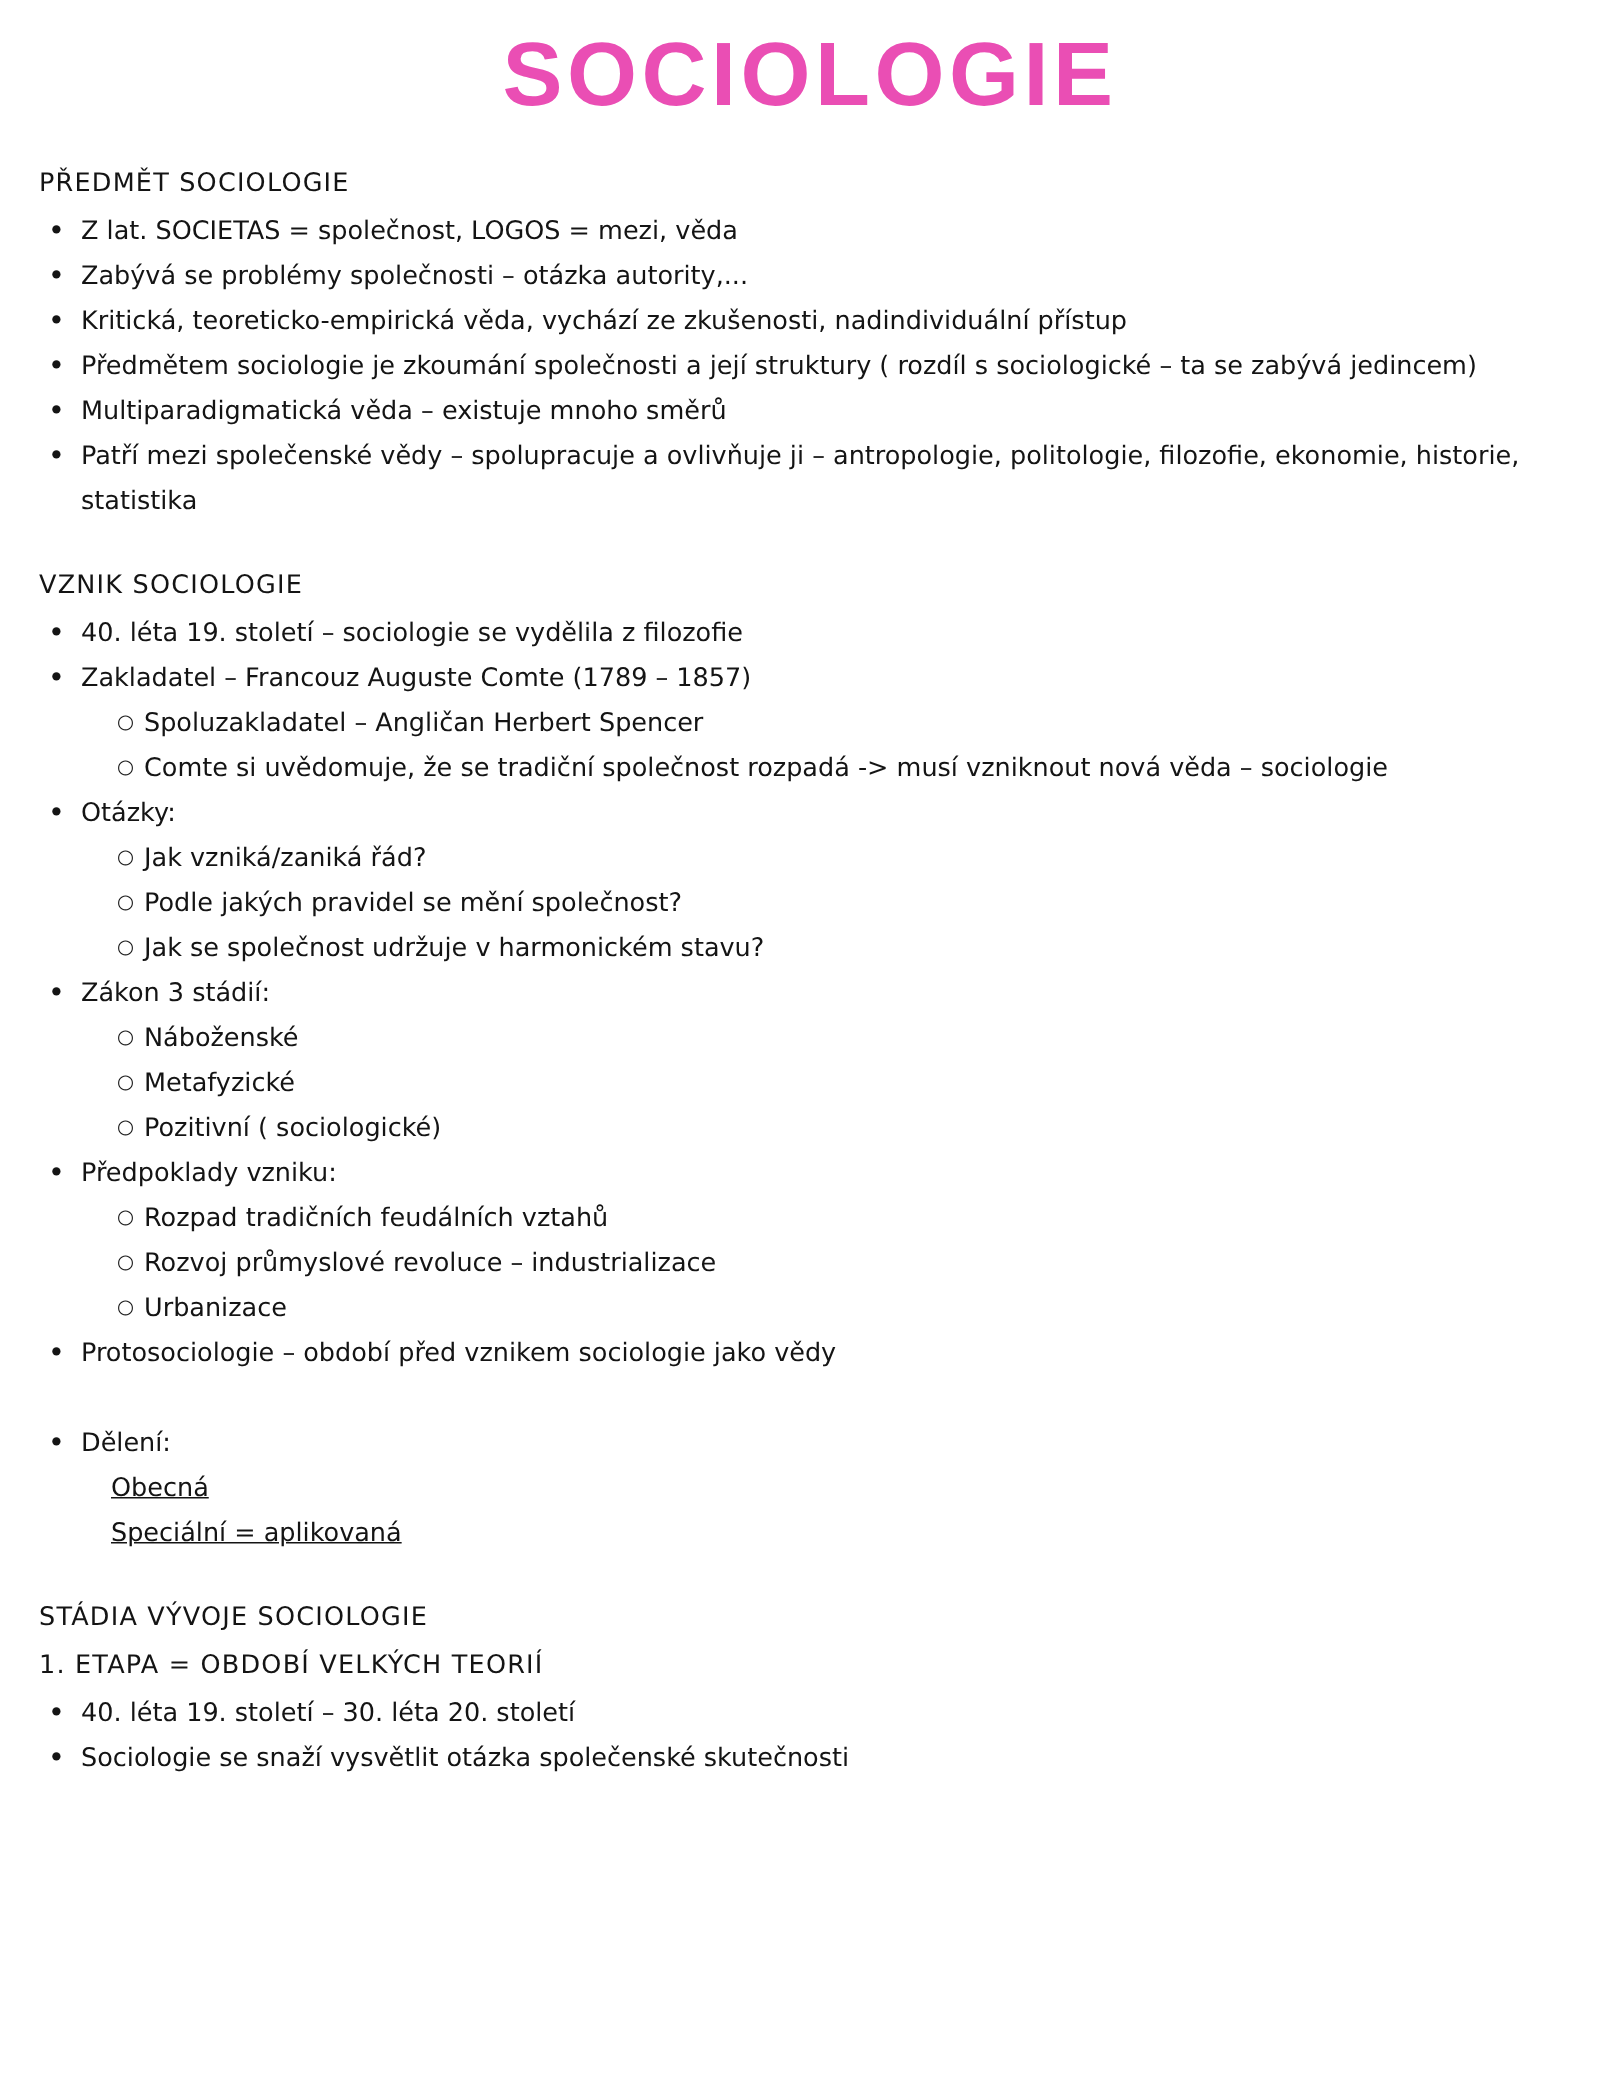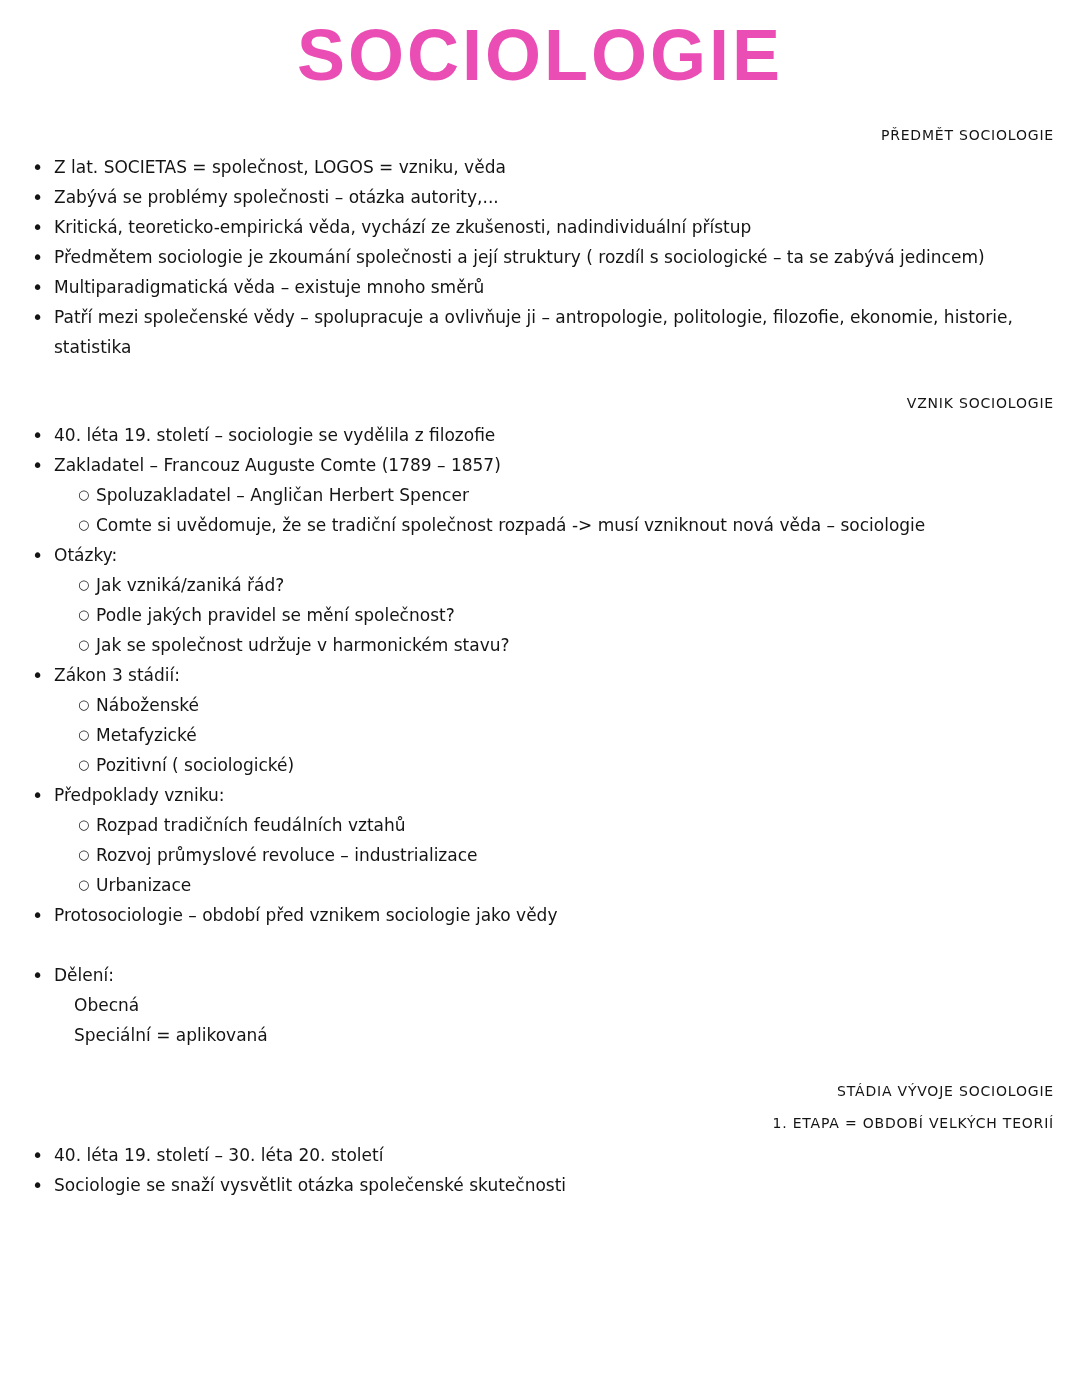--- a/index.html
+++ b/index.html
@@ -16,30 +16,30 @@
   }
   main {
     padding: 10px 26px 0 26px;
     box-sizing: border-box;
   }
   .title {
     margin: 8px 0 6px 0;
     text-align: center;
     font-family: "Liberation Sans", sans-serif;
     font-weight: bold;
-    font-size: 72px;
+    font-size: 60px;
     line-height: 1.05;
     letter-spacing: 3px;
   }
   .section {
     margin-top: 6px;
   }
   .heading {
-    text-align: right;
-    font-size: 14px;
+    text-align: left;
+    font-size: 17px;
     line-height: 30px;
     letter-spacing: 0.8px;
     margin-top: 26px;
     margin-bottom: 2px;
   }
   .heading + .heading {
     margin-top: 0;
   }
   .row {
     display: flex;
@@ -59,39 +59,40 @@
   .row.circle {
     padding-left: 52px;
   }
   .row.circle .marker {
     font-size: 13px;
     width: 18px;
     line-height: 30px;
   }
   .row.plain {
     padding-left: 48px;
+    text-decoration: underline;
   }
   .spacer {
     height: 30px;
   }
   .text {
     flex: 1 1 auto;
   }
 </style>
 </head>
 <body style="color: rgb(20, 20, 20);">
 
 <main>
   <h1 class="title" style="color: rgb(234, 78, 180);">SOCIOLOGIE</h1>
   <div id="sections">
       <section class="section">
         <div class="heading">PŘEDMĚT SOCIOLOGIE</div>
         <div class="row dot">
           <span class="marker">•</span>
-          <span class="text">Z lat. SOCIETAS = společnost, LOGOS = vzniku, věda</span>
+          <span class="text">Z lat. SOCIETAS = společnost, LOGOS = mezi, věda</span>
         </div>
         <div class="row dot">
           <span class="marker">•</span>
           <span class="text">Zabývá se problémy společnosti – otázka autority,...</span>
         </div>
         <div class="row dot">
           <span class="marker">•</span>
           <span class="text">Kritická, teoreticko-empirická věda, vychází ze zkušenosti, nadindividuální přístup</span>
         </div>
         <div class="row dot">

